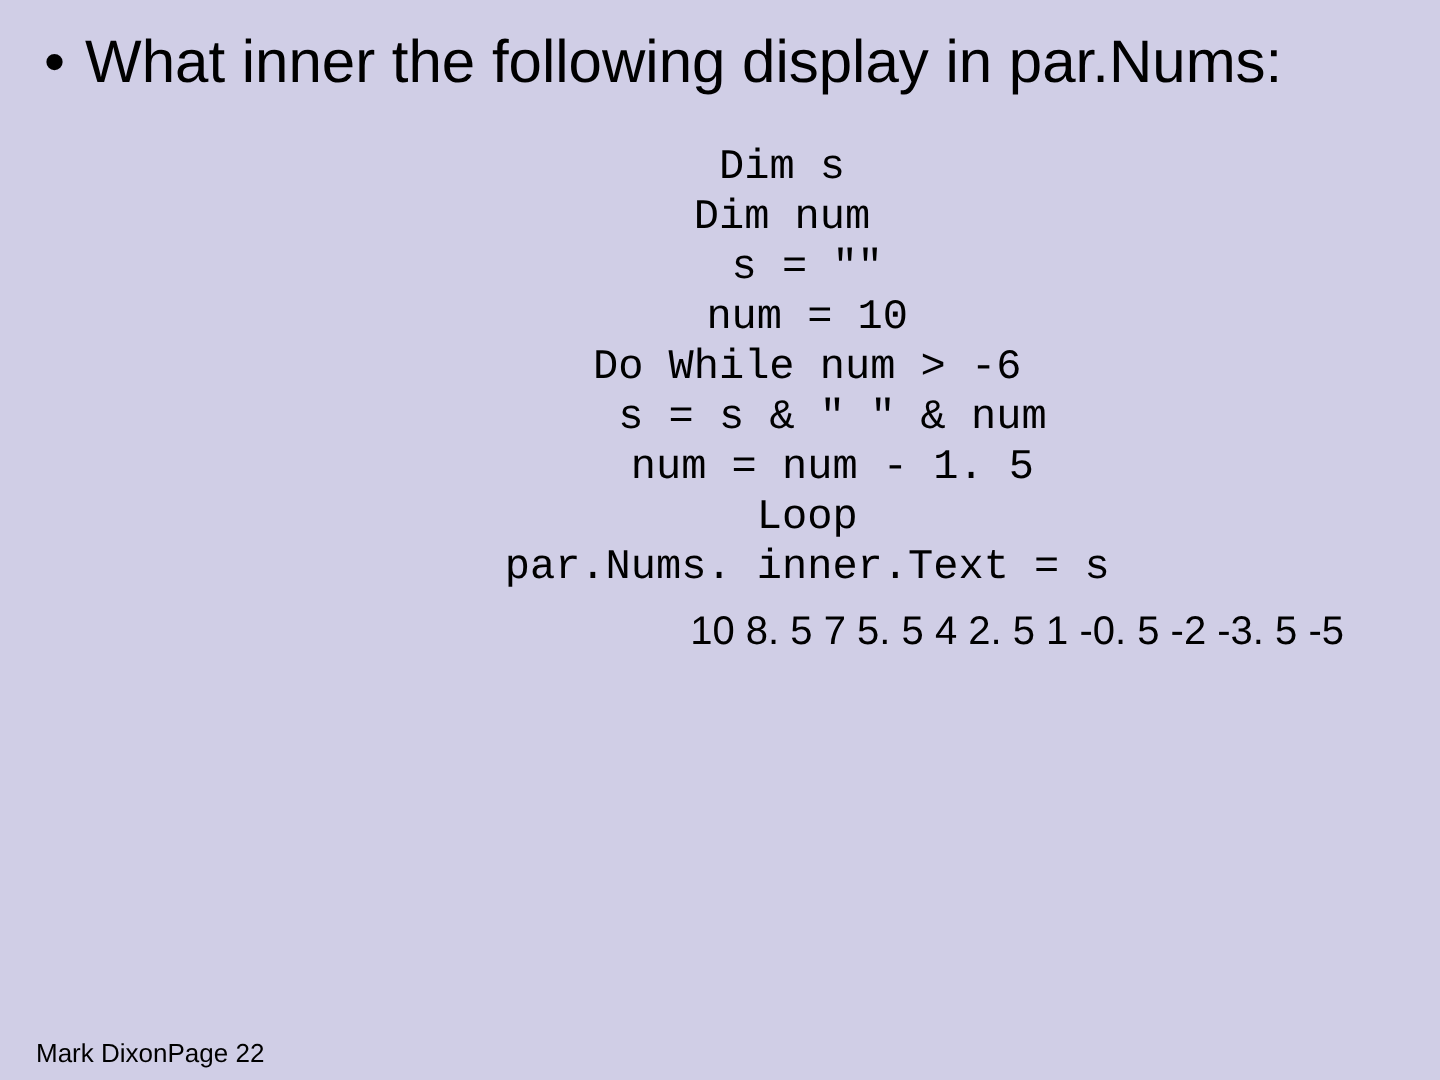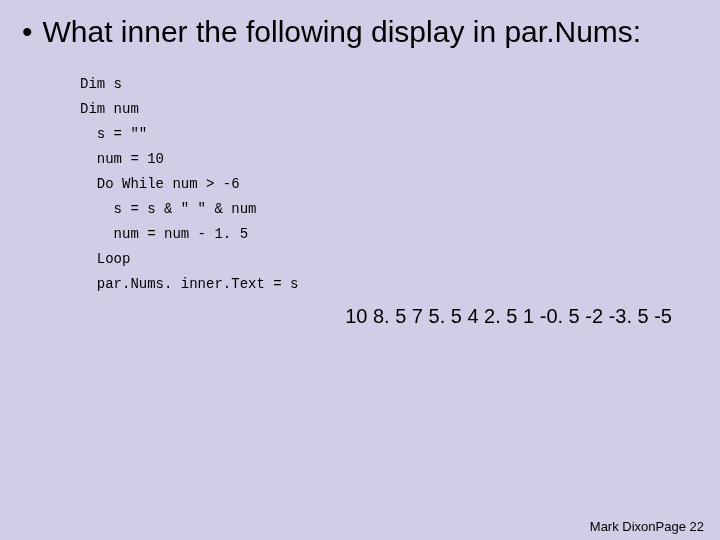--- a/index.html
+++ b/index.html
@@ -51,40 +51,41 @@
     padding-right: 10px;
     padding-left: 4px;
   }
   .bullet-text {
     font-size: 30px;
     line-height: 36px;
     color: #000;
   }
   .code-block {
     font-family: "Courier New", Courier, monospace;
-    font-size: 14px;
+    font-size: 21px;
     line-height: 25px;
     color: #000;
     white-space: pre;
     padding: 22px 0 0 62px;
+    text-align: center;
   }
   .answer {
     font-size: 20px;
     color: #000;
     text-align: right;
     padding: 8px 30px 0 0;
   }
   .footer {
     position: absolute;
     bottom: 6px;
     left: 0;
     width: 100%;
     display: flex;
-    justify-content: flex-end;
-    padding: 0 16px 0 4px;
+    justify-content: flex-start;
+    padding: 0 16px 0 18px;
     font-size: 13px;
     color: #000;
   }
 </style>
 </head>
 <body>
 
 <div class="slide">
 
 

